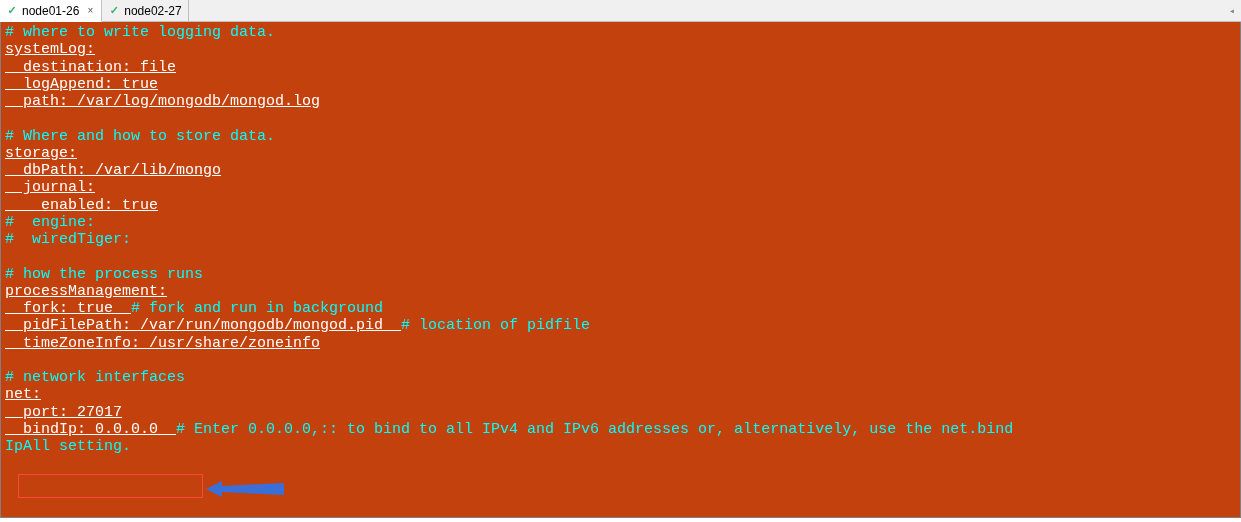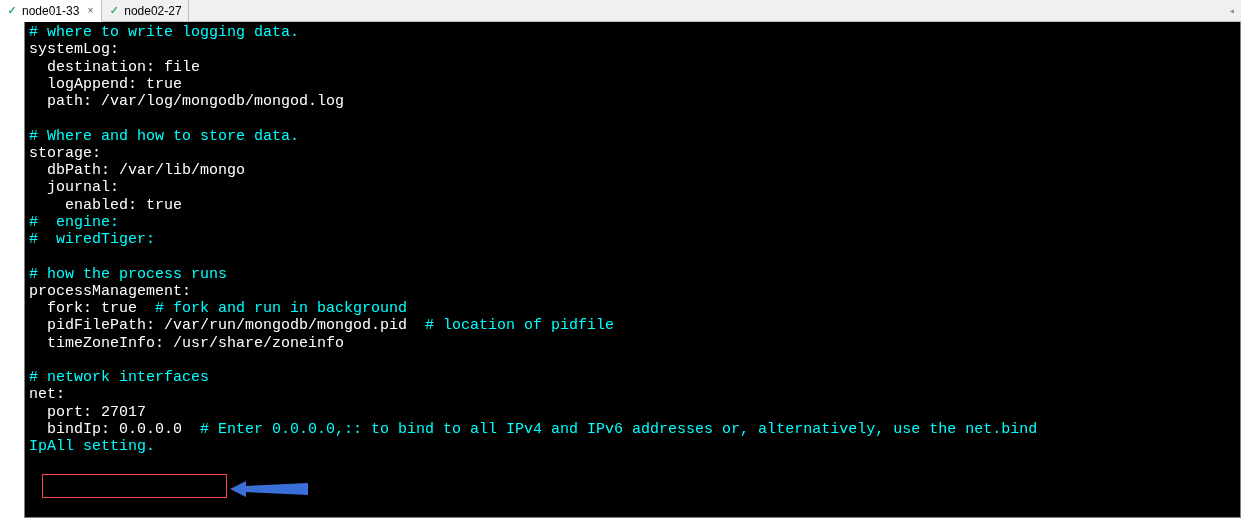--- a/index.html
+++ b/index.html
@@ -57,35 +57,34 @@
       cursor: pointer;
     }
     .tab-right {
       margin-left: auto;
       padding: 0 6px;
       color: #888;
       font-size: 10px;
       cursor: pointer;
     }
     .terminal {
-      background: #000000;
+      background: #c2410c;
       color: #ffffff;
       padding: 2px 4px;
       height: 496px;
       white-space: pre;
       overflow: hidden;
       line-height: 1.15;
       letter-spacing: 0px;
       border: 1px solid #808080;
       border-top: none;
       position: relative;
-      margin-left: 24px;
     }
     .comment { color: #00ffff; }
-    .key { color: #ffffff; }
+    .key { color: #ffffff; text-decoration: underline; }
 
     .highlight-box {
       position: absolute;
       border: 1px solid #ff4444;
       pointer-events: none;
       left: 17px;
       top: 452px;
       width: 185px;
       height: 24px;
     }
@@ -96,21 +95,21 @@
       top: 456px;
       pointer-events: none;
     }
   </style>
 </head>
 <body>
 
 <div class="tab-bar">
   <div class="tab active">
     <span class="tab-icon">✓</span>
-    <span>node01-33</span>
+    <span>node01-26</span>
     <span class="tab-close">×</span>
   </div>
   <div class="tab">
     <span class="tab-icon">✓</span>
     <span>node02-27</span>
   </div>
   <div class="tab-right">◂</div>
 </div>
 
 <div class="terminal" id="terminal-output"><div><span class="comment"># where to write logging data.</span></div><div><span class="key">systemLog:</span></div><div><span class="key">  destination: file</span></div><div><span class="key">  logAppend: true</span></div><div><span class="key">  path: /var/log/mongodb/mongod.log</span></div><div>&nbsp;</div><div><span class="comment"># Where and how to store data.</span></div><div><span class="key">storage:</span></div><div><span class="key">  dbPath: /var/lib/mongo</span></div><div><span class="key">  journal:</span></div><div><span class="key">    enabled: true</span></div><div><span class="comment">#  engine:</span></div><div><span class="comment">#  wiredTiger:</span></div><div>&nbsp;</div><div><span class="comment"># how the process runs</span></div><div><span class="key">processManagement:</span></div><div><span class="key">  fork: true  </span><span class="comment"># fork and run in background</span></div><div><span class="key">  pidFilePath: /var/run/mongodb/mongod.pid  </span><span class="comment"># location of pidfile</span></div><div><span class="key">  timeZoneInfo: /usr/share/zoneinfo</span></div><div>&nbsp;</div><div><span class="comment"># network interfaces</span></div><div><span class="key">net:</span></div><div><span class="key">  port: 27017</span></div><div><span class="key">  bindIp: 0.0.0.0  </span><span class="comment"># Enter 0.0.0.0,:: to bind to all IPv4 and IPv6 addresses or, alternatively, use the net.bind</span></div><div><span class="comment">IpAll setting.</span></div>

